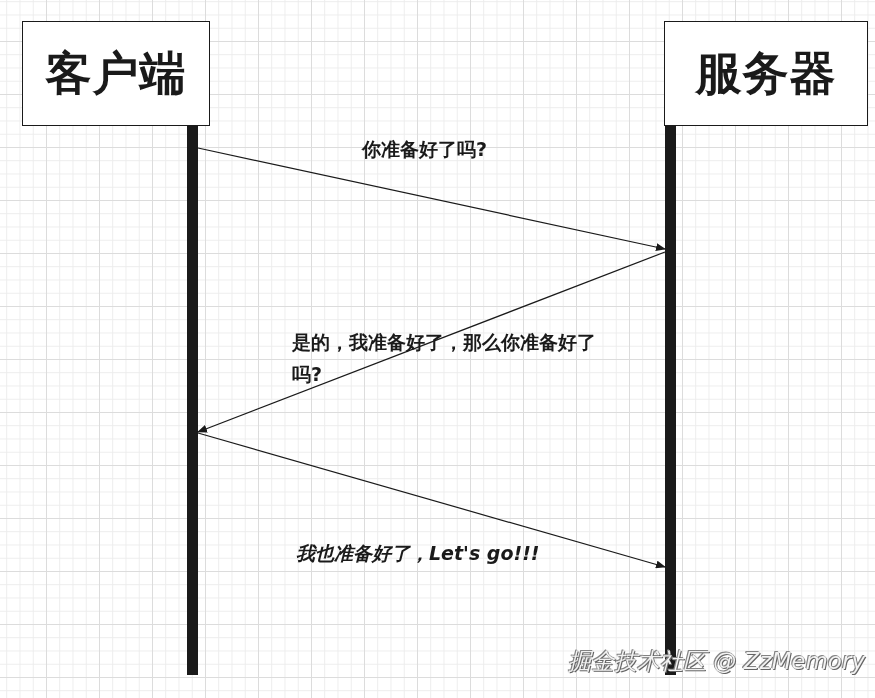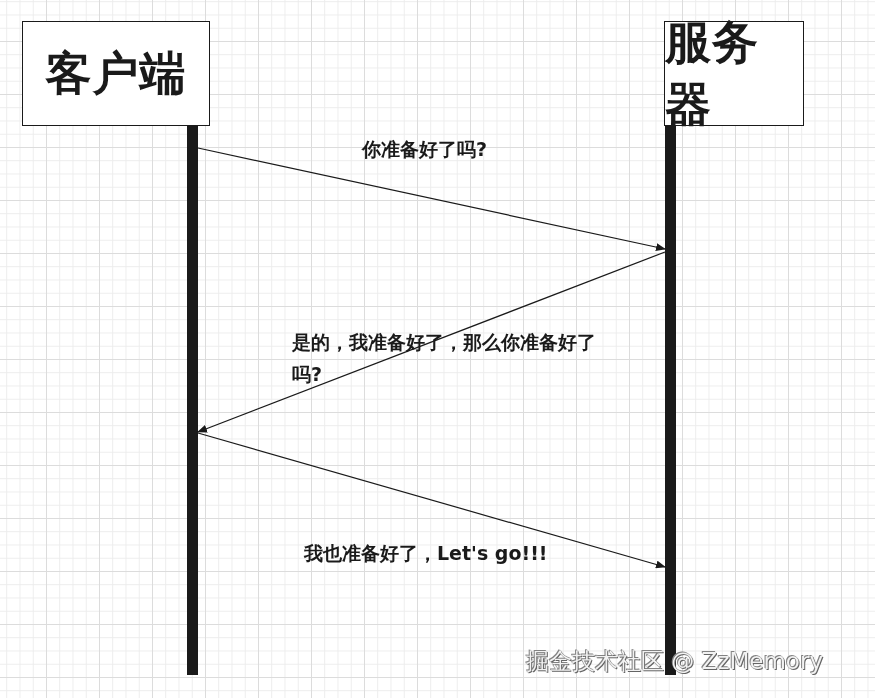--- a/index.html
+++ b/index.html
@@ -15,36 +15,37 @@
     background-position: -7px -12px, -7px -12px, -7px -12px, -7px -12px;
     font-family: "DejaVu Sans", sans-serif;
   }
   .actor {
     position: absolute; top: 21px; height: 105px;
     background: #fff; border: 1.5px solid #1a1a1a; box-sizing: border-box;
     display: flex; align-items: center; justify-content: center;
     font-weight: bold; font-size: 46px; color: #1a1a1a; letter-spacing: 1px;
   }
   #actor-client { left: 22px; width: 188px; }
-  #actor-server { left: 664px; width: 140px; }
+  #actor-server { left: 664px; width: 204px; }
   .lifeline { position: absolute; top: 126px; width: 11px; background: #1a1a1a; }
   #lifeline-client { left: 187px; height: 549px; }
   #lifeline-server { left: 665px; height: 549px; }
   svg.arrows { position: absolute; left: 0; top: 0; }
   .msg {
     position: absolute; font-weight: bold; font-size: 19px; color: #1a1a1a;
     line-height: 32px; white-space: nowrap;
   }
   #msg-1 { left: 362px; top: 133px; }
   #msg-2 { left: 292px; top: 314px; width: 305px; white-space: normal; margin-top: 12px; }
-  #msg-3 { left: 304px; top: 537px; }
+  #msg-3 { left: 296px; top: 537px; font-style: italic; }
   .watermark {
-    position: absolute; left: 526px; top: 646px; font-size: 23px; color: #f2f2f2;
+    position: absolute; left: 568px; top: 646px; font-size: 23px; color: #f2f2f2;
     text-shadow: 0 0 1px #555, 1px 1px 0 #666, -1px -1px 0 #888;
     white-space: nowrap;
+    font-style: italic;
   }
 </style>
 </head>
 <body>
 
 <div id="actor-client" class="actor">
   <span>客户端</span>
 </div>
 <div id="actor-server" class="actor">
   <span>服务器</span>

